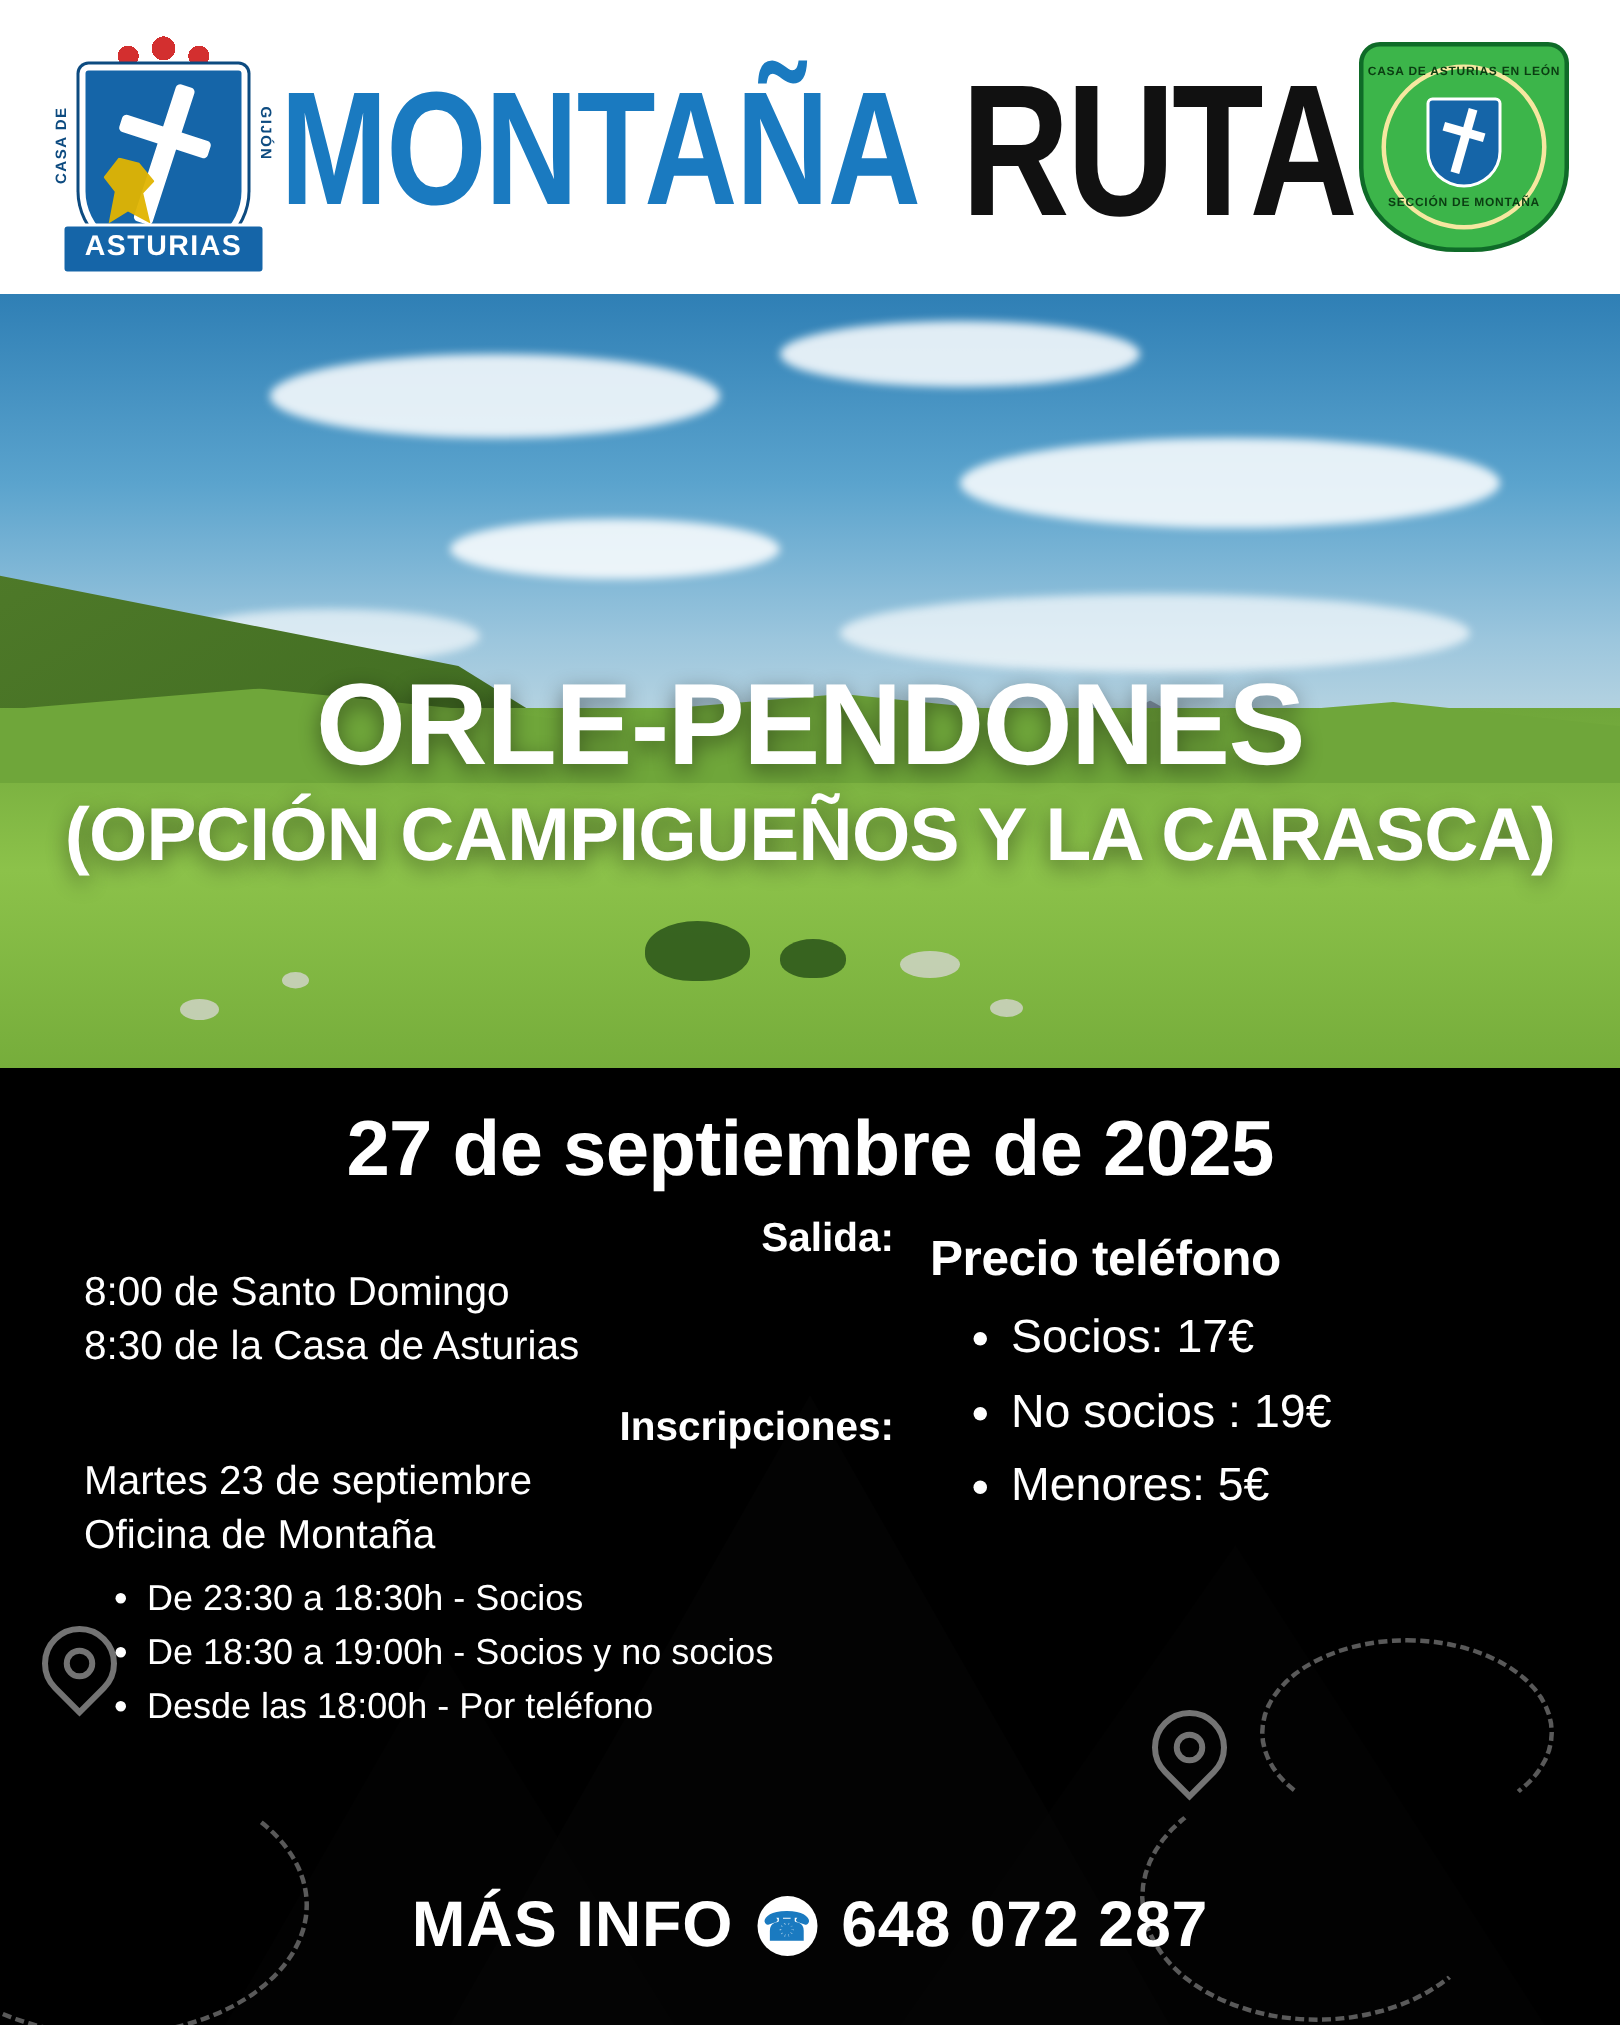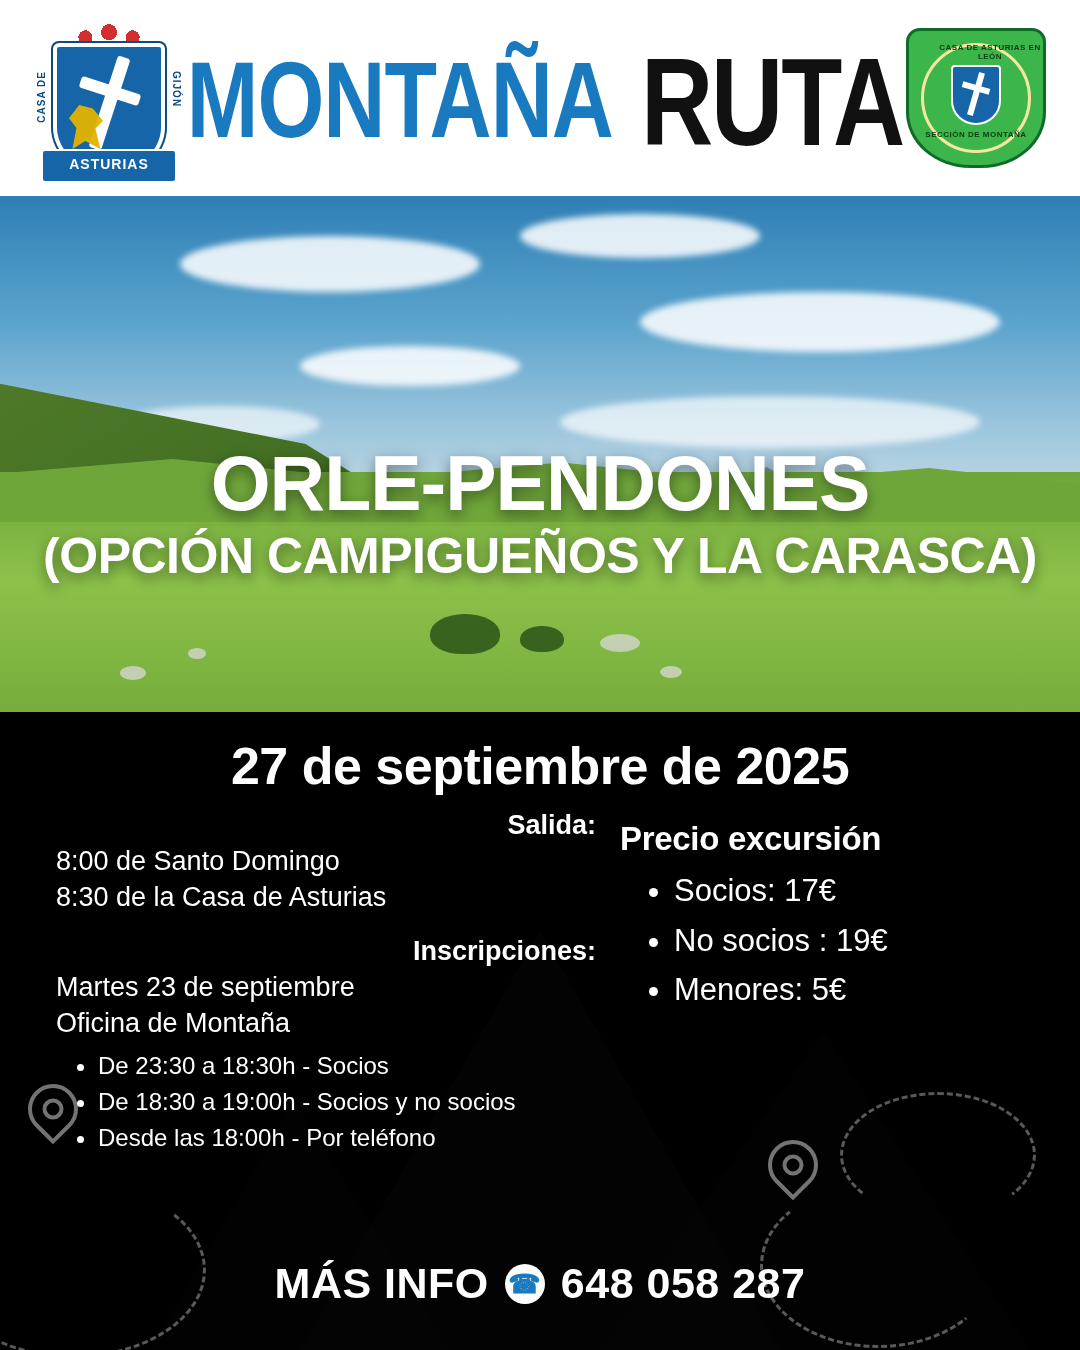--- a/index.html
+++ b/index.html
@@ -98,21 +98,21 @@
     left: 50%;
     transform: translateX(-50%);
     bottom: 0;
     width: 132px;
     height: 30px;
     background: #1565a8;
     color: #fff;
     border: 2px solid #fff;
     border-radius: 4px;
     text-align: center;
-    font-size: 14px;
+    font-size: 19px;
     font-weight: bold;
     letter-spacing: 1px;
     line-height: 27px;
   }
   .crest-left .side-label {
     position: absolute;
     top: 58px;
     font-size: 10px;
     font-weight: bold;
     color: #0d4b80;
@@ -208,21 +208,21 @@
   .crest-right .arc-bottom {
     position: absolute;
     left: 0;
     right: 0;
     text-align: center;
     font-size: 8px;
     font-weight: bold;
     color: #0b3d12;
     letter-spacing: .5px;
   }
-  .crest-right .arc-top { top: 12px; padding-left: 28px; }
+  .crest-right .arc-top { top: 12px; }
   .crest-right .arc-bottom { bottom: 26px; }
 
   
   .hero {
     position: relative;
     height: 516px;
     overflow: hidden;
     background: #6f9a3f;
   }
   .sky {
@@ -538,27 +538,27 @@
       <div class="txt">Oficina de Montaña</div>
 
       <ul>
         <li>De 23:30 a 18:30h - Socios</li>
         <li>De 18:30 a 19:00h - Socios y no socios</li>
         <li>Desde las 18:00h - Por teléfono</li>
       </ul>
     </div>
 
     <div class="col-right">
-      <div class="price-title">Precio excursión</div>
+      <div class="price-title">Precio teléfono</div>
       <ul>
         <li>Socios: 17€</li>
         <li>No socios : 19€</li>
         <li>Menores: 5€</li>
       </ul>
     </div>
   </div>
 
   <div class="more-info">
     <span>MÁS INFO</span>
     <span class="phone-icon">☎</span>
-    <span>648 058 287</span>
+    <span>648 072 287</span>
   </div>
 </div>
 
 </body></html>

